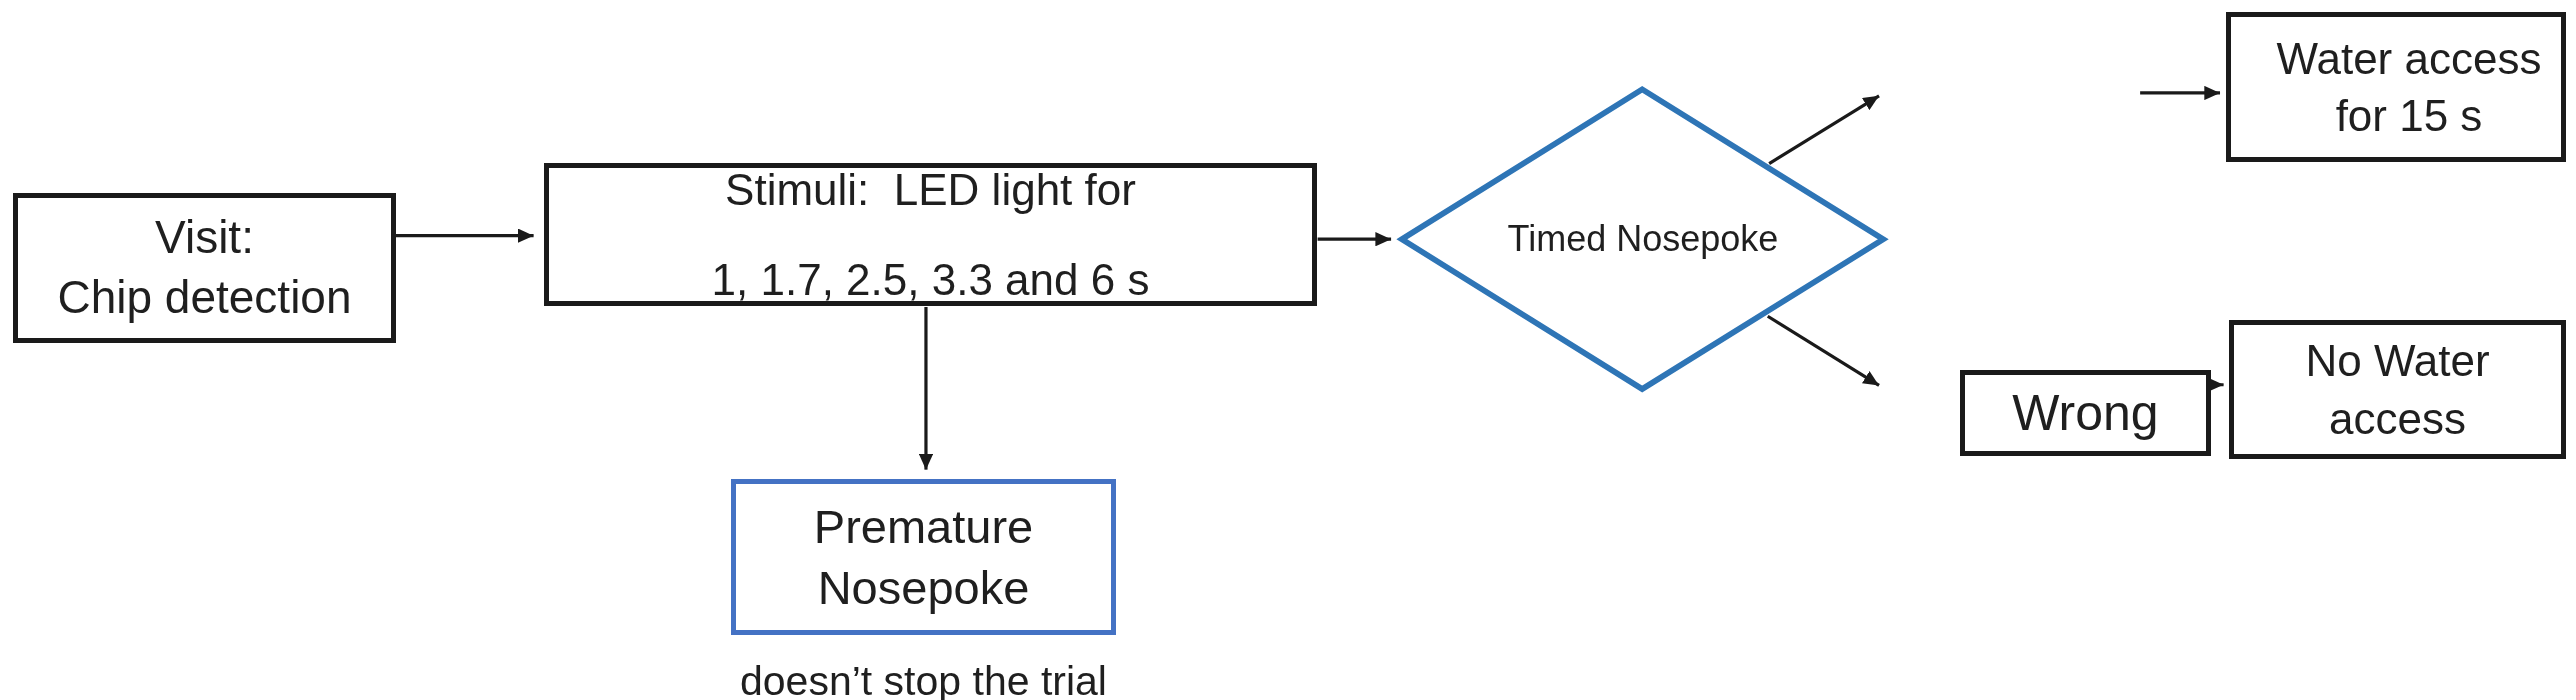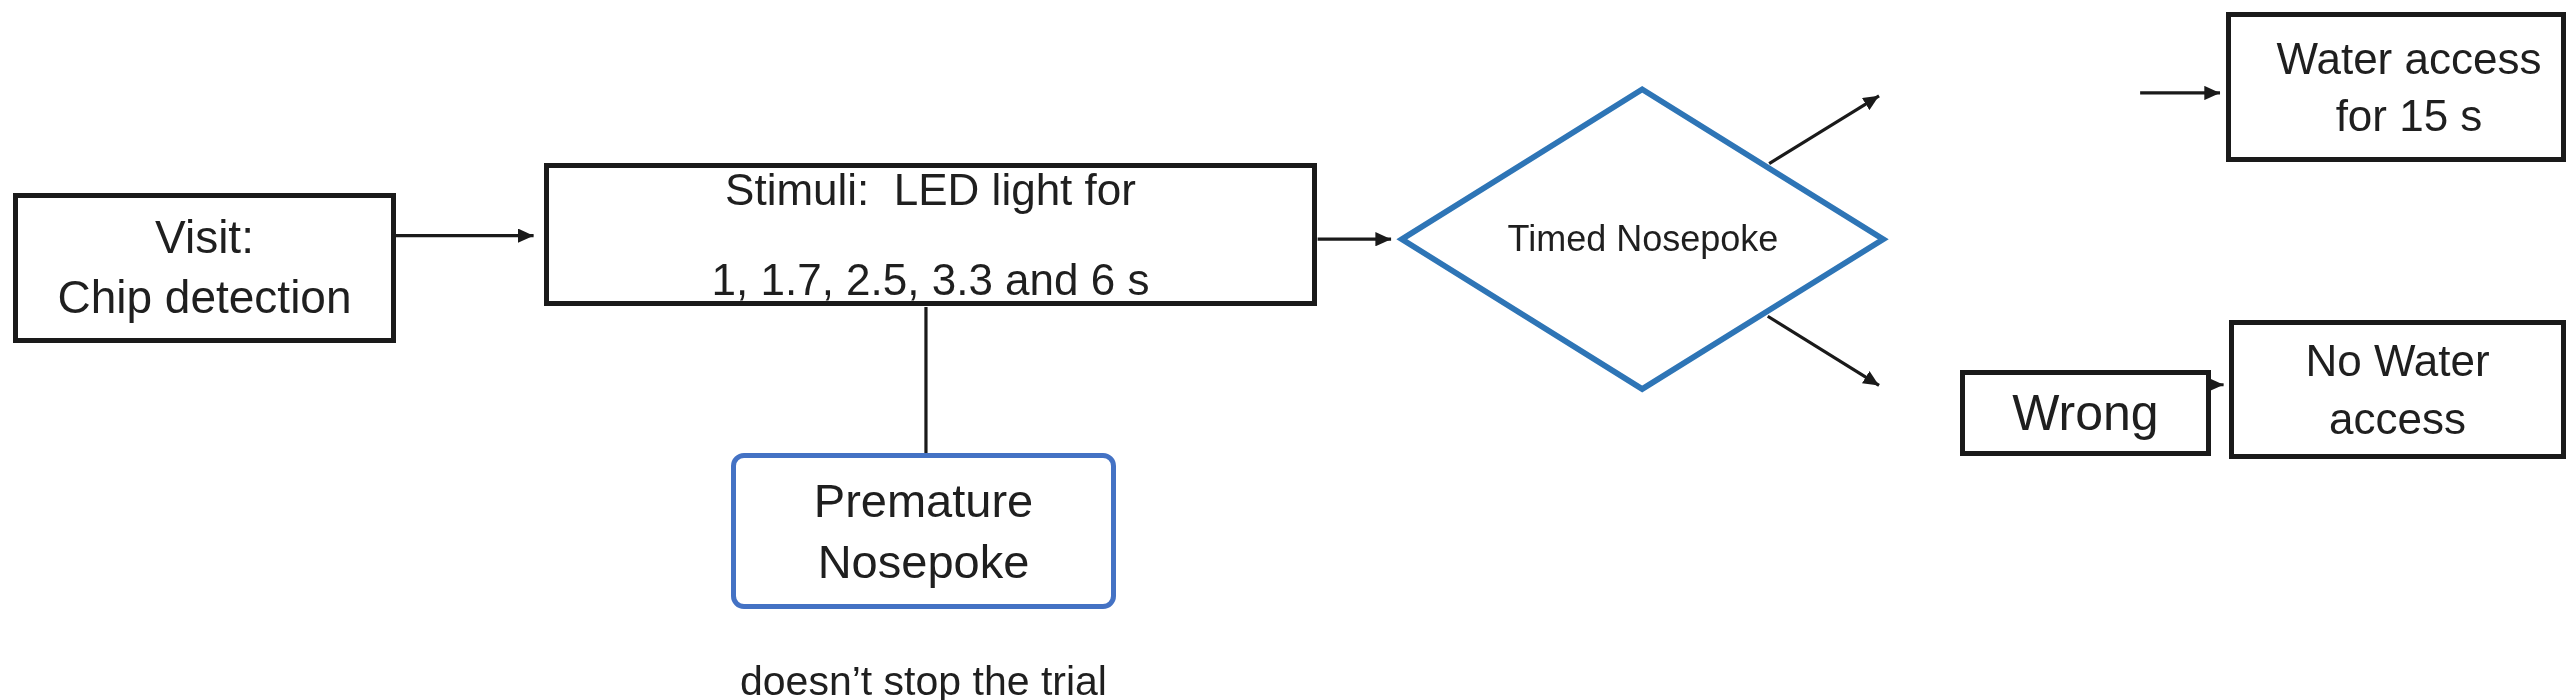--- a/index.html
+++ b/index.html
@@ -100,21 +100,21 @@
   <div class="box fs-visit" style="left:13px; top:163px; width:383px; height:150px;margin-top:30px;">
     <div class="line">Visit:</div>
     <div class="line">Chip detection</div>
   </div>
 
   <div class="box fs-stimuli" style="left:544px; top:163px; width:773px; height:143px;gap:33px;">
     <div class="line">Stimuli:  LED light for</div>
     <div class="line">1, 1.7, 2.5, 3.3 and 6 s</div>
   </div>
 
-  <div class="box blue fs-prem" style="left:731px; top:453px; width:385px; height:156px;border-radius:13px;">
+  <div class="box blue fs-prem" style="left:731px; top:479px; width:385px; height:156px;">
     <div class="line">Premature</div>
     <div class="line">Nosepoke</div>
   </div>
 
   <div class="caption fs-caption" style="left:713px; top:643px; width:421px;">doesn’t stop the trial</div>
 
   <div class="diamond-label fs-decision" style="left:1402px; top:89px; width:482px; height:300px;">Timed Nosepoke</div>
 
 
   <div class="box fs-result" style="left:2226px; top:12px; width:340px; height:150px;padding-left:26px;">

